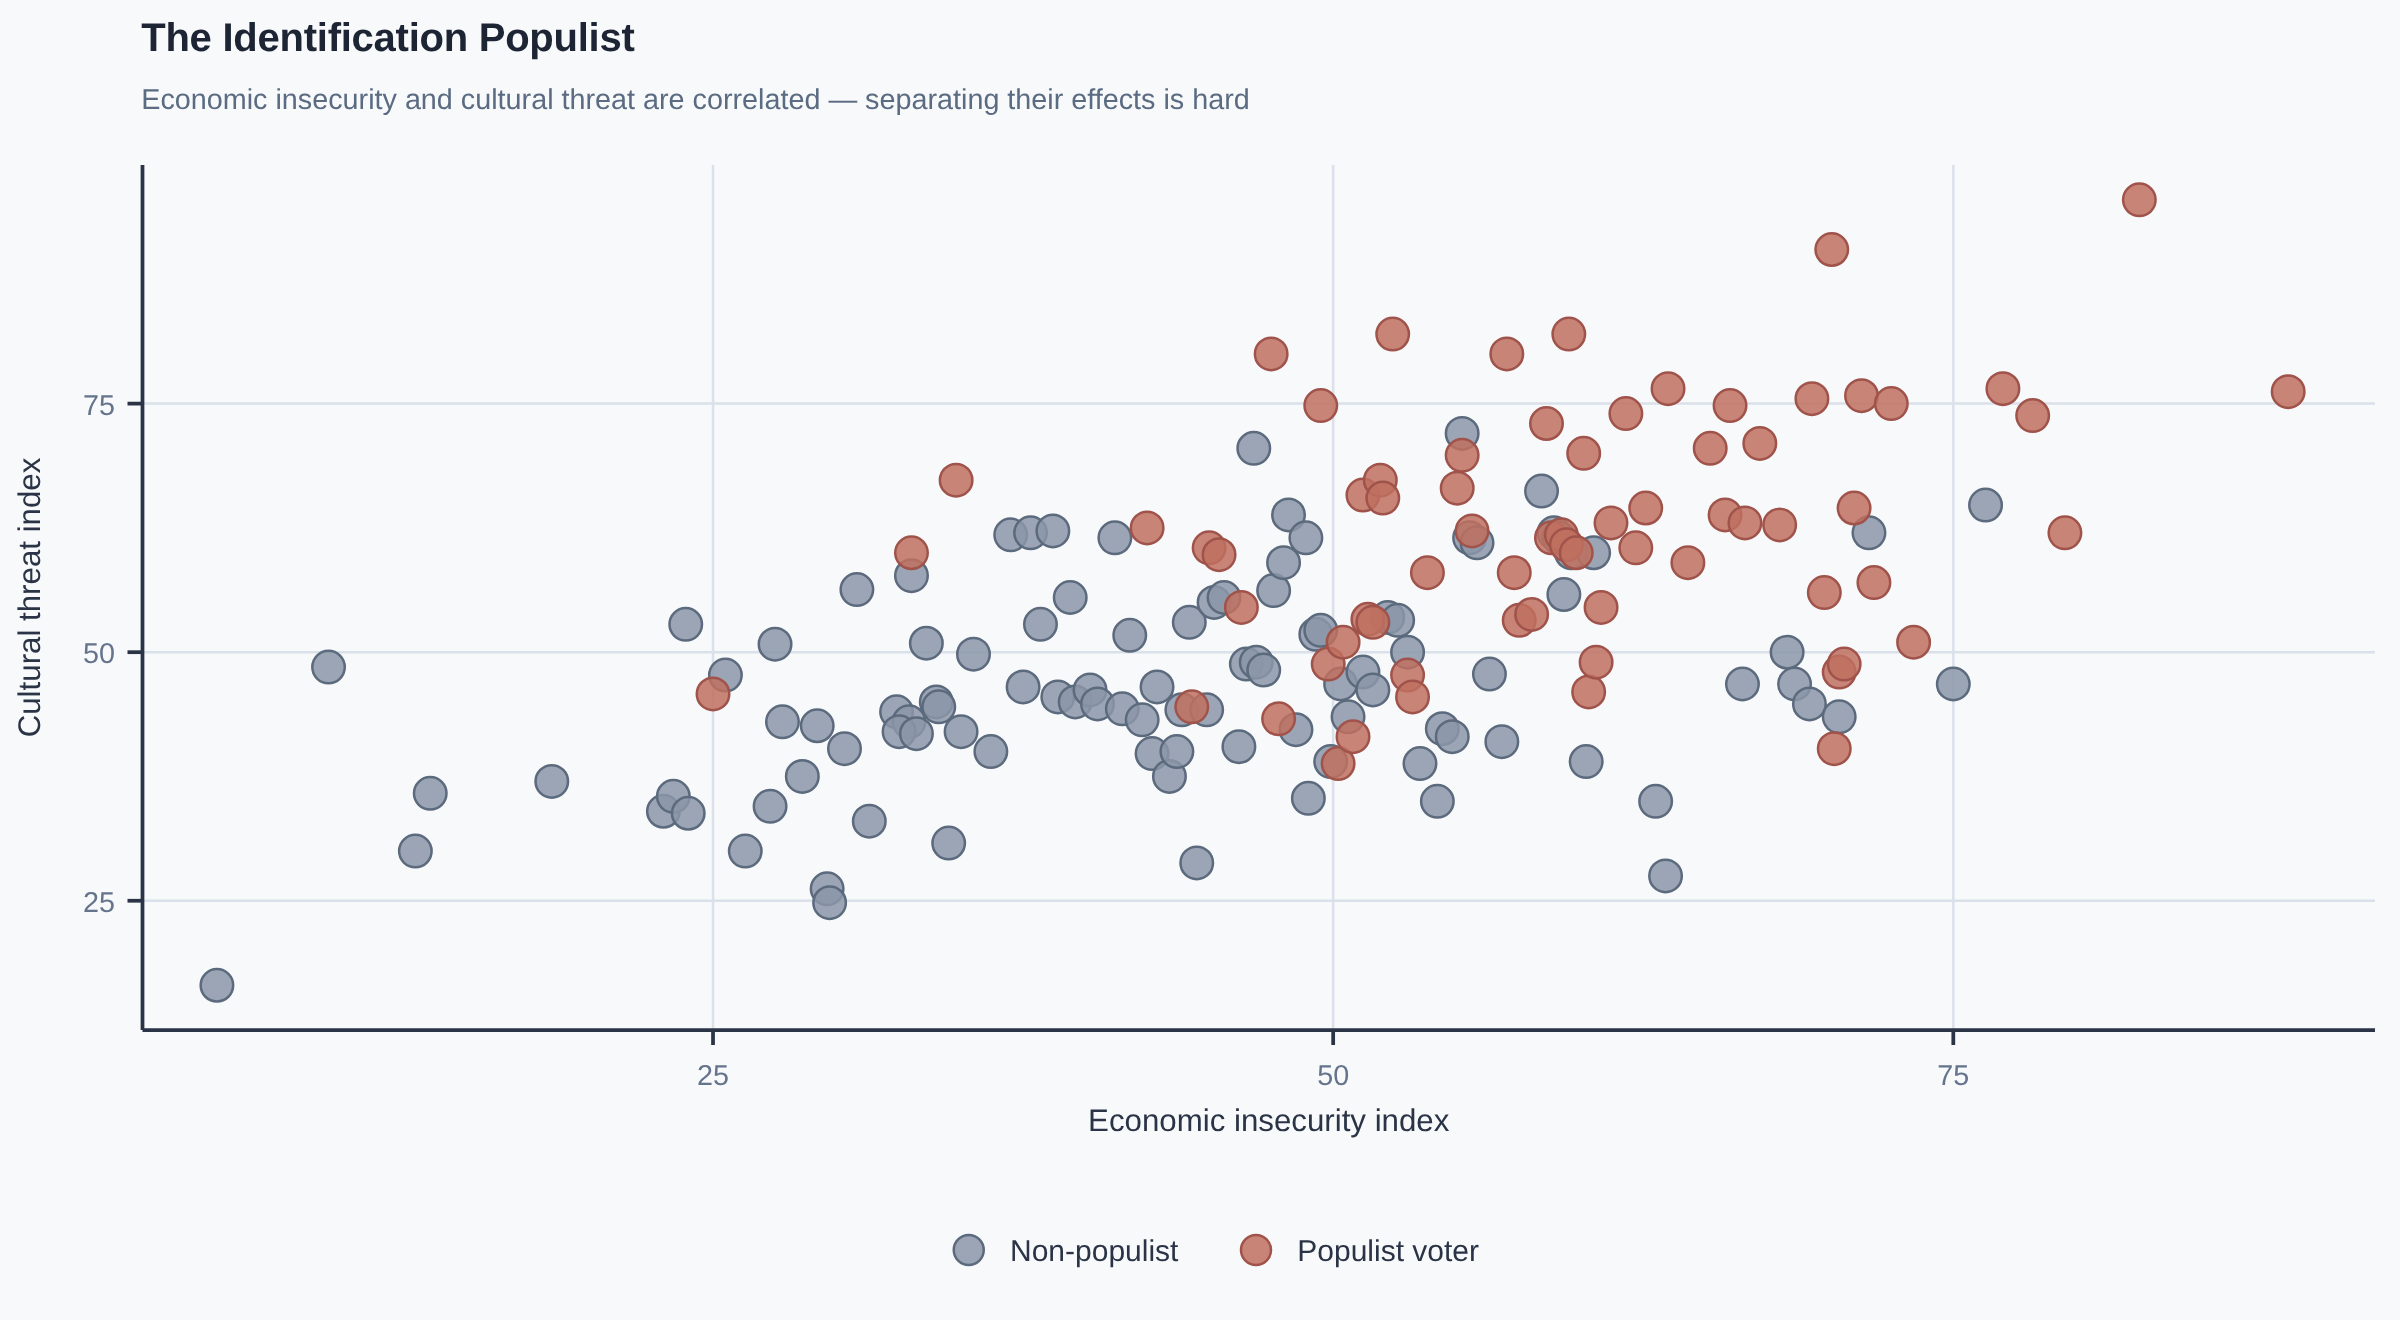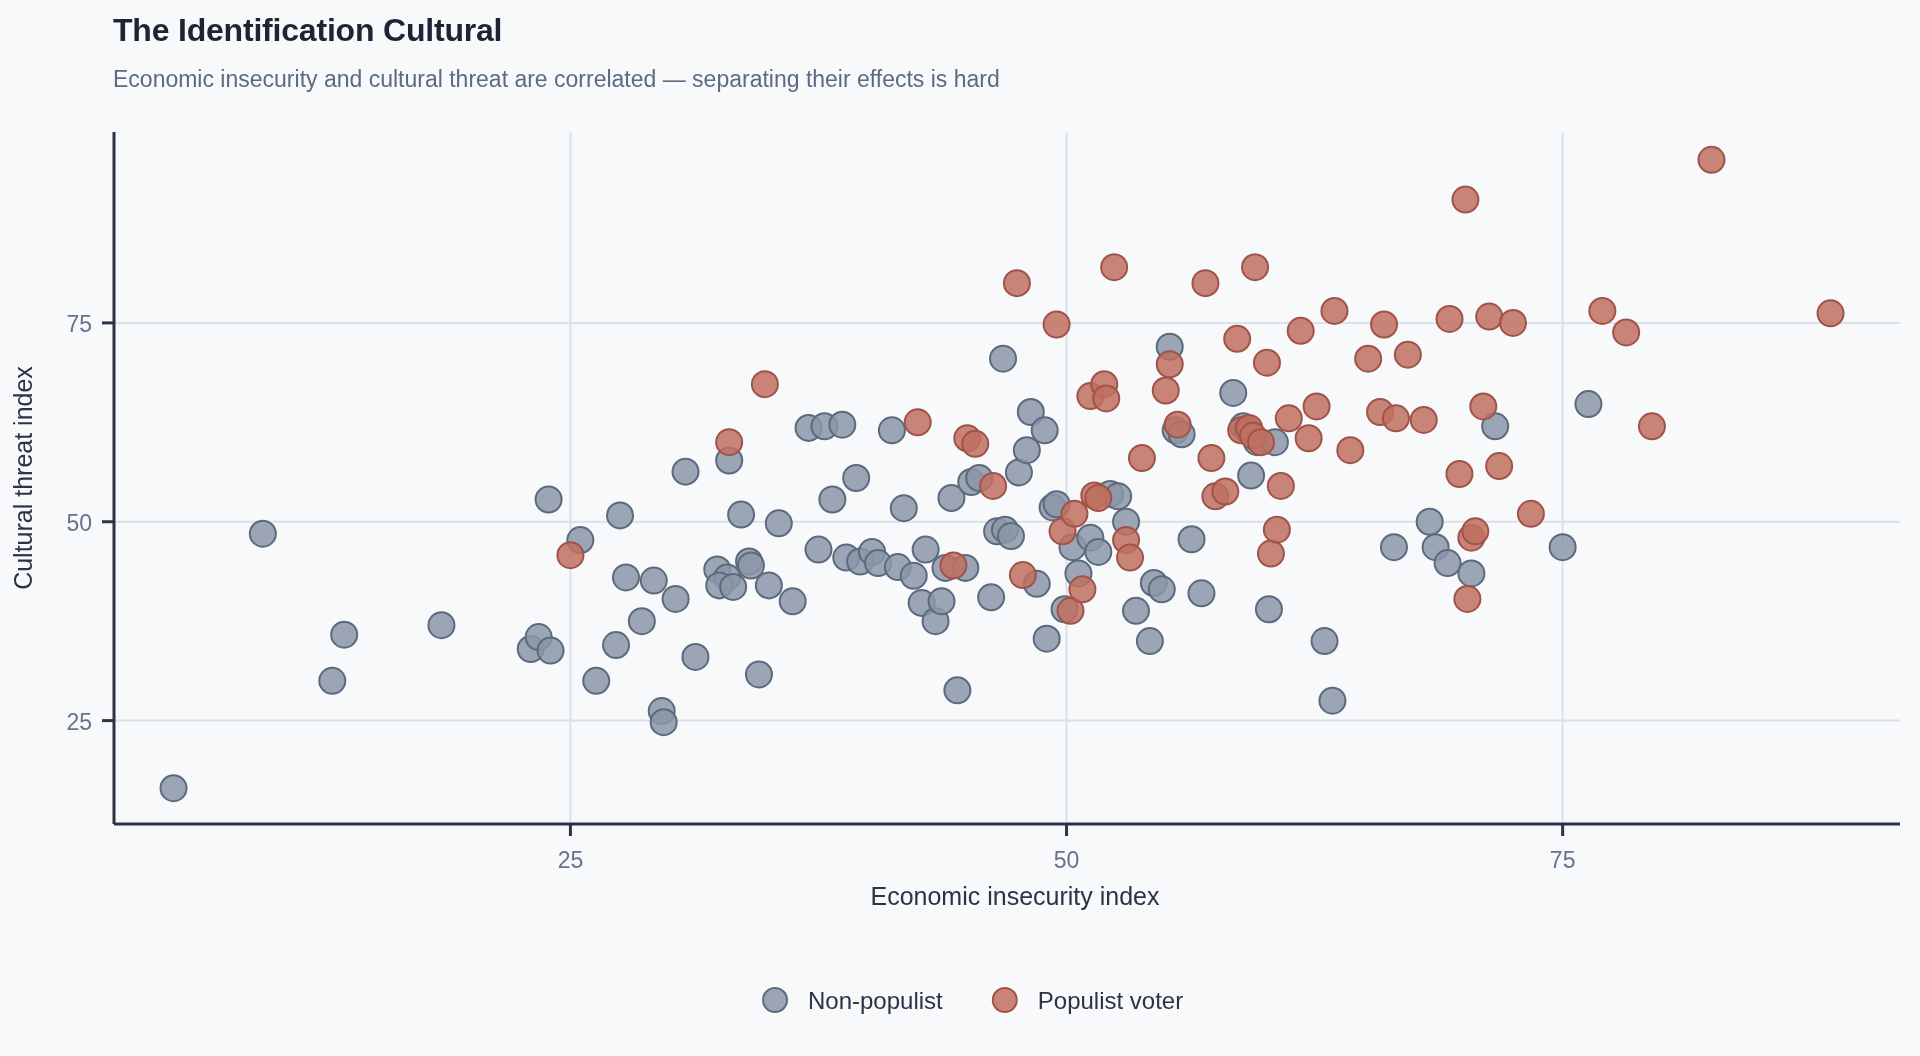--- a/index.html
+++ b/index.html
@@ -72,21 +72,21 @@
   }
   .pt {
     stroke-width: 2;
   }
 </style>
 </head>
 <body>
 
 <div id="figure">
 
-  <div id="chart-title">The Identification Cultural</div>
+  <div id="chart-title">The Identification Populist</div>
   <div id="chart-subtitle">Economic insecurity and cultural threat are correlated — separating their effects is hard</div>
 
   <svg id="plot-svg" width="1920" height="1056">
     <g id="gridlines">
         <line class="gridline" x1="570.4222222222222" y1="132" x2="570.4222222222222" y2="824"></line>
         <line class="gridline" x1="1066.5333333333333" y1="132" x2="1066.5333333333333" y2="824"></line>
         <line class="gridline" x1="1562.6444444444444" y1="132" x2="1562.6444444444444" y2="824"></line>
         <line class="gridline" x1="114" y1="720.5977011494252" x2="1900" y2="720.5977011494252"></line>
         <line class="gridline" x1="114" y1="521.7471264367816" x2="1900" y2="521.7471264367816"></line>
         <line class="gridline" x1="114" y1="322.8965517241379" x2="1900" y2="322.8965517241379"></line>

